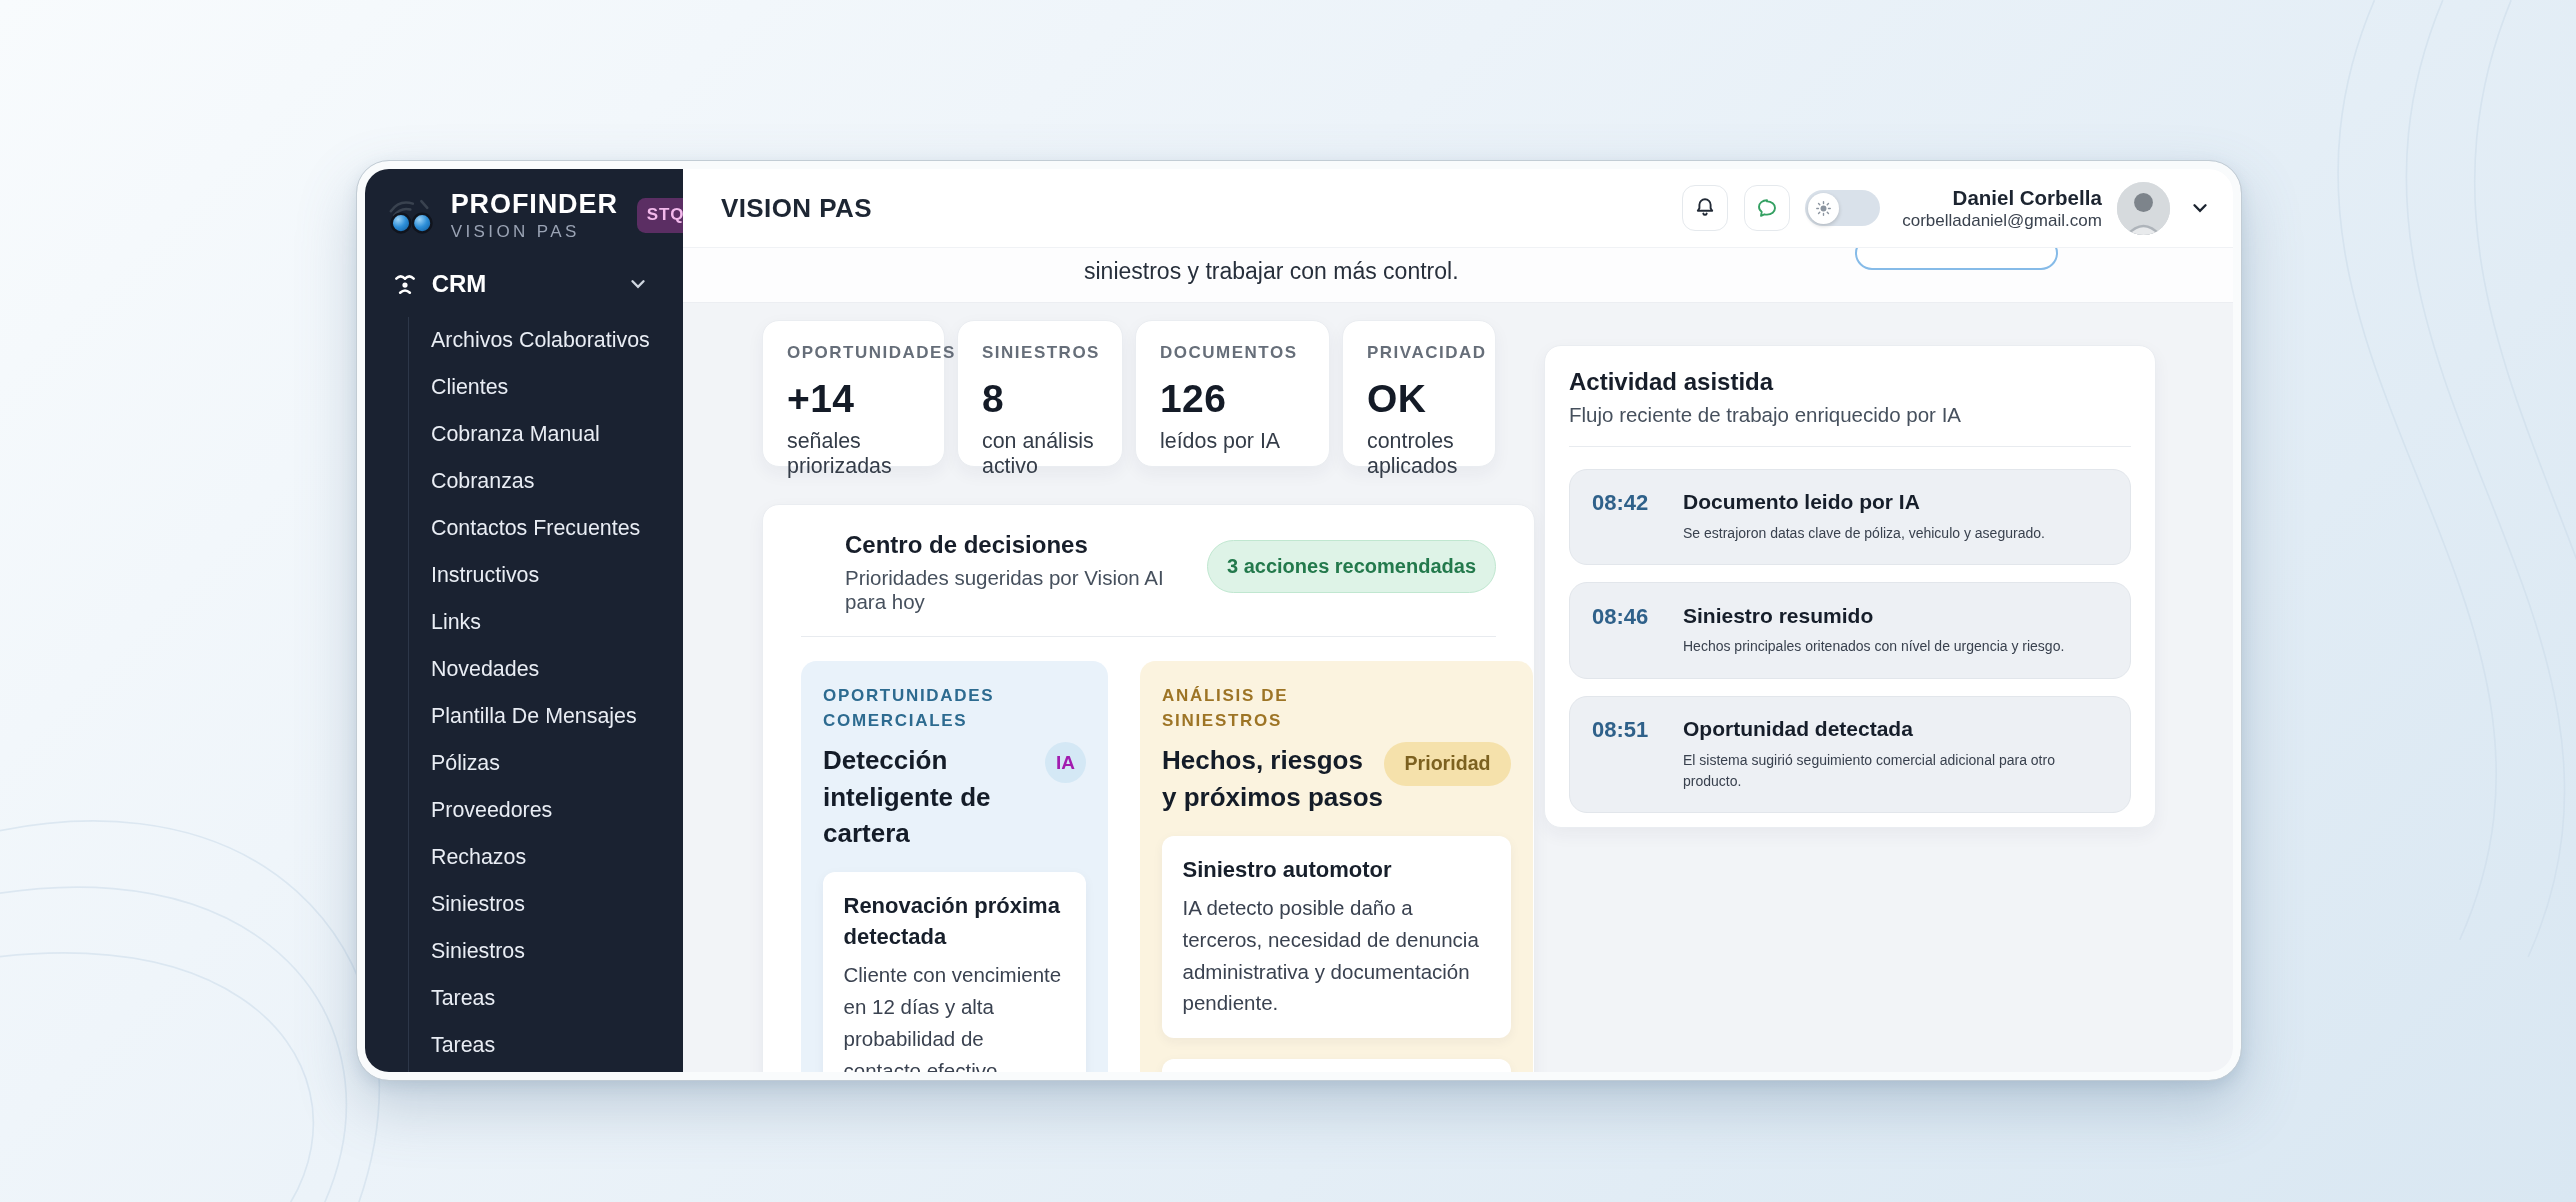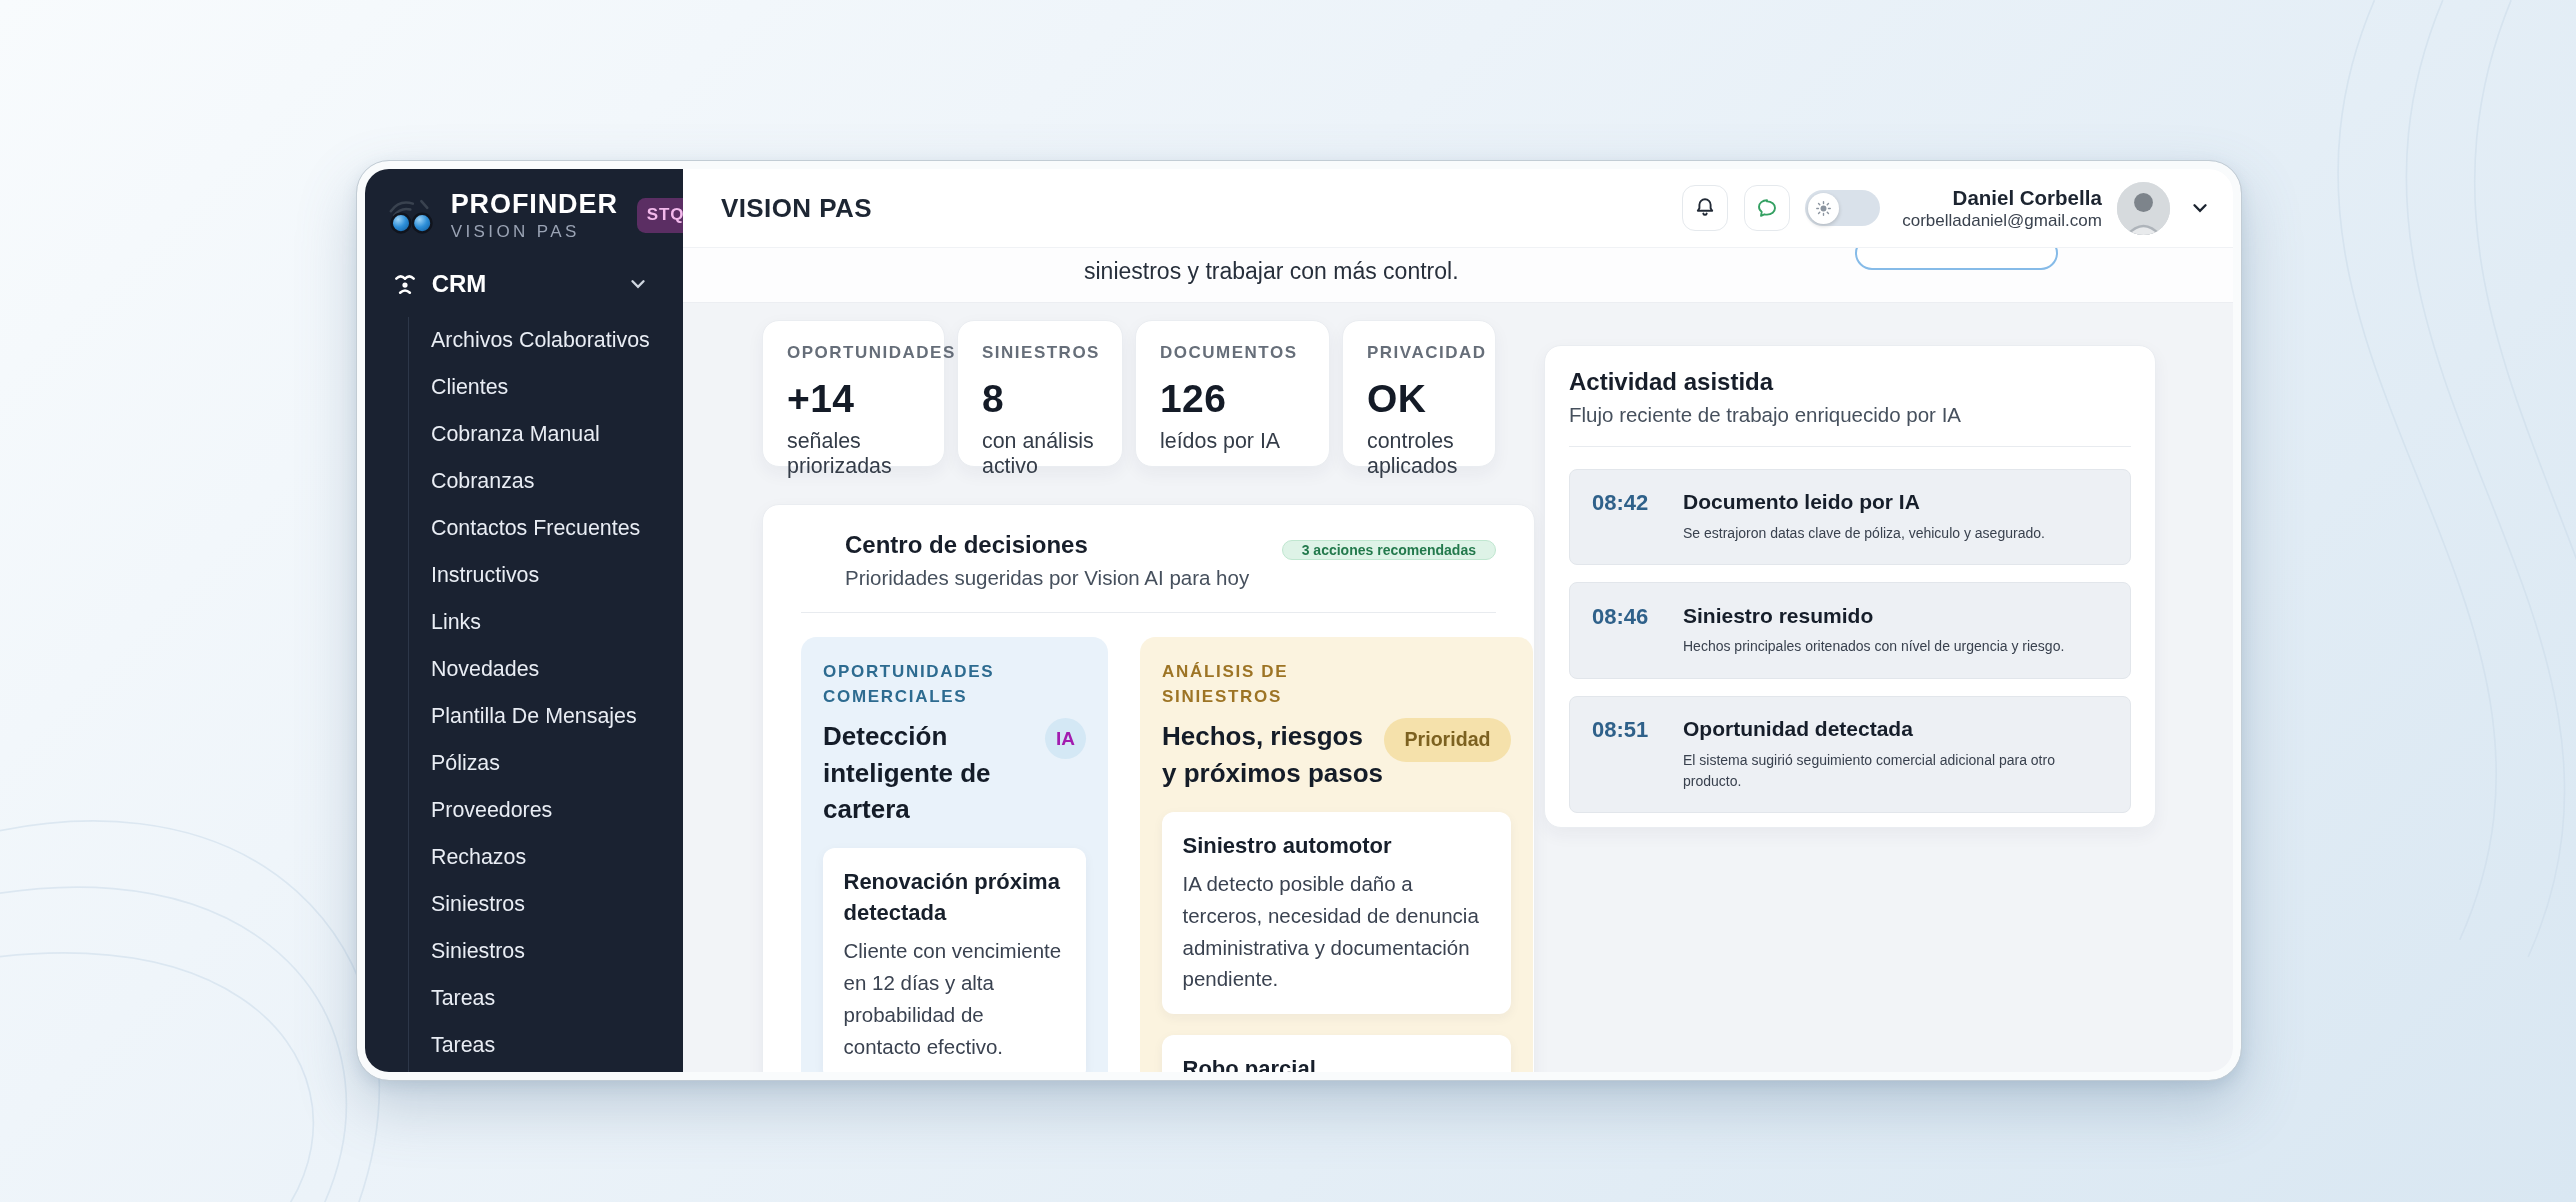--- a/index.html
+++ b/index.html
@@ -92,21 +92,21 @@
   
   .decision {
     margin-top:37px; background:#ffffff; border:0.9px solid #eaedf1; border-radius:17px;
     box-shadow:0 6.8px 17px rgba(30,45,70,.05); padding:26px 38px 38px 38px; height:598px;
   }
   .decision-head { display:flex; align-items:flex-start;margin-left:44px; }
   .card-title { font-size:24px; font-weight:700; color:#171e2a; }
   .card-sub { font-size:20.5px; color:#46505d; margin-top:6.8px; }
   .green-badge {
     margin-left:auto; margin-top:8.5px; background:#def3e7; border:1.7px solid #c0e7d0; color:#23794c;
-    font-size:14px; font-weight:600; border-radius:853px; padding:1px 19px; white-space:nowrap;
+    font-size:20px; font-weight:600; border-radius:853px; padding:14px 19px; white-space:nowrap;
   }
   .decision hr { border:none; border-top:0.9px solid #e8ebef; margin:22px 0 0 0; }
   .columns { display:flex; gap:32px; margin-top:24px; }
   .tint-card { flex:1; border-radius:15.4px; padding:22px 22px 26px 22px; }
   .tint-blue { background:#e9f2fa; }
   .tint-yellow { background:#fbf3df; }
   .kicker { font-size:17px; font-weight:800; letter-spacing:1.7px; width:205px; line-height:1.5; }
   .kicker-blue { color:#2d6b90; }
   .kicker-yellow { color:#9d7425; }
   .tint-head { display:flex; align-items:flex-start; margin-top:8.5px; }
@@ -125,21 +125,21 @@
   }
   .mini-title { font-size:22px; font-weight:700; color:#171f2b; line-height:1.4; }
   .mini-desc { font-size:20.5px; color:#3a4250; line-height:1.55; margin-top:6.8px; }
   
   .activity {
     width:612px; min-width:612px; margin-top:25px; background:#ffffff; border:0.9px solid #eaedf1;
     border-radius:17px; box-shadow:0 6.8px 17px rgba(30,45,70,.05); padding:22px 24px; height:483px;
   }
   .activity hr { border:none; border-top:0.9px solid #e8ebef; margin:19px 0 22px 0; }
   .act-item {
-    display:flex; gap:26px; background:#edf0f4; border:0.9px solid #e2e6eb; border-radius:8px;
+    display:flex; gap:26px; background:#edf0f4; border:0.9px solid #e2e6eb; border-radius:18px;
     padding:20.5px 22px; margin-bottom:17px;
   }
   .act-time { font-size:22px; font-weight:700; color:#2f618a; width:65px; flex:0 0 65px; }
   .act-title { font-size:21px; font-weight:700; color:#161e2a; }
   .act-desc { font-size:14px; color:#39414e; margin-top:8.5px; line-height:1.5; }
   svg { display:block; }
 </style>
 </head>
 <body>
 

